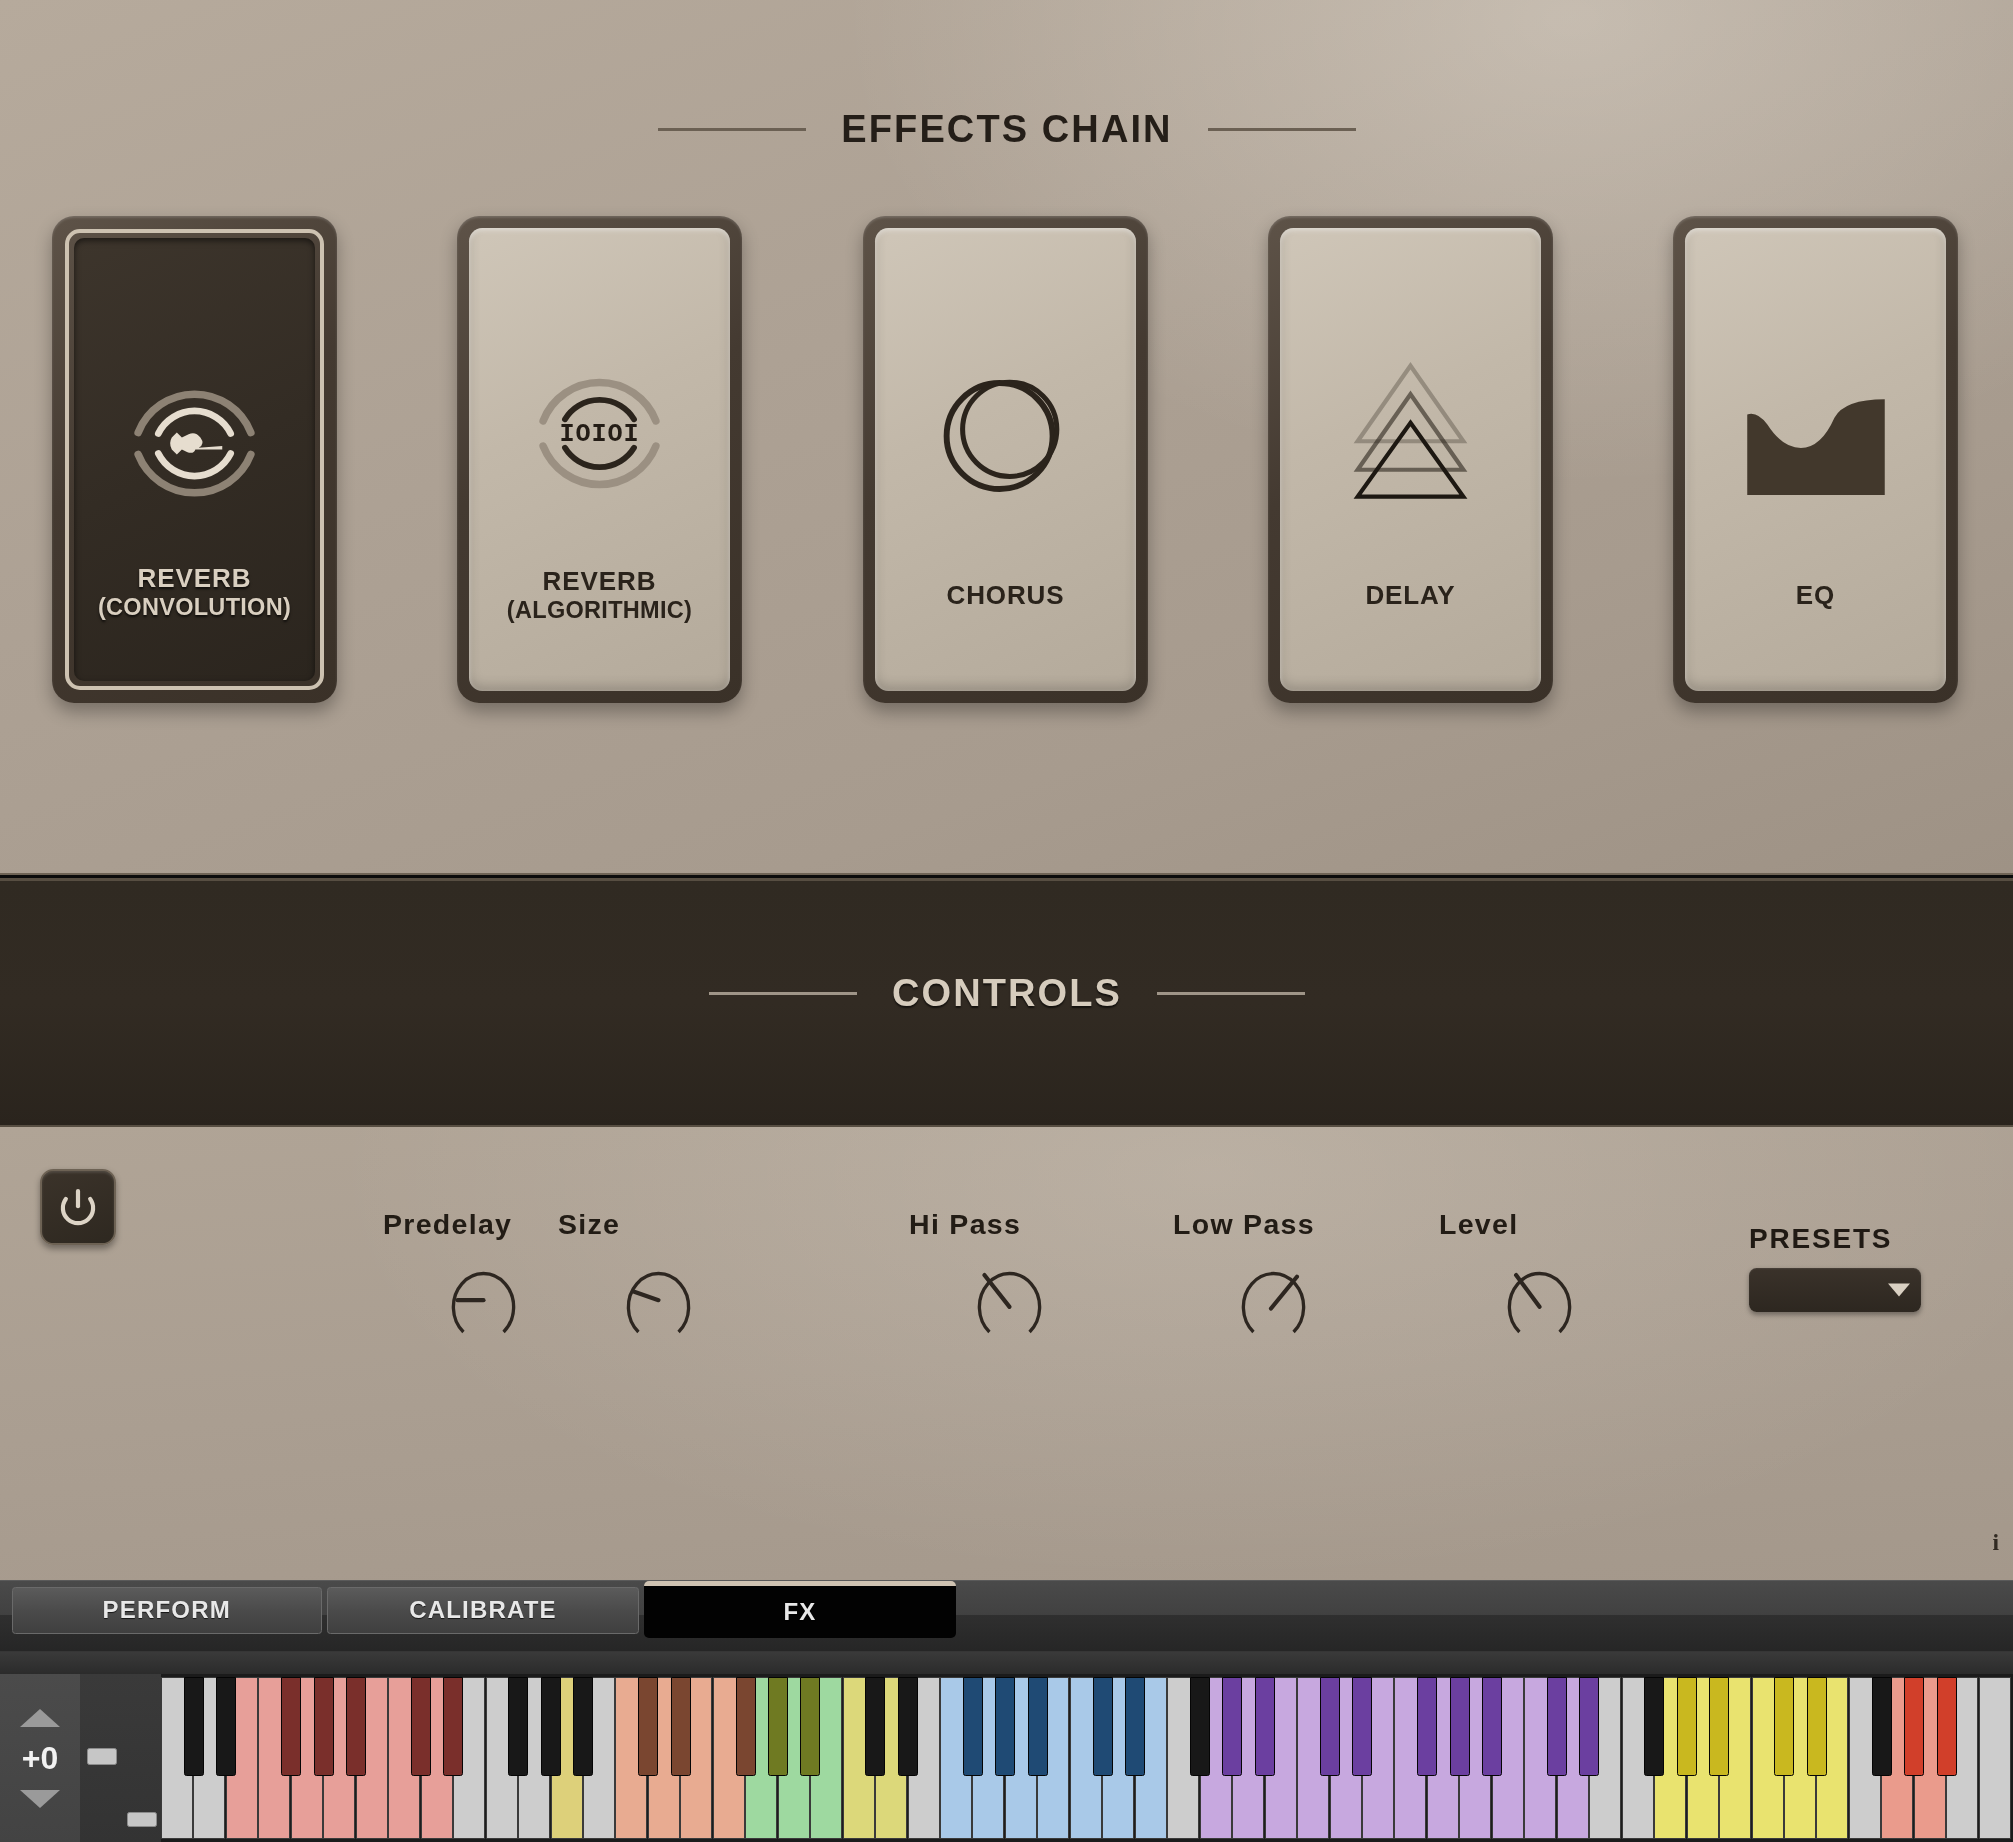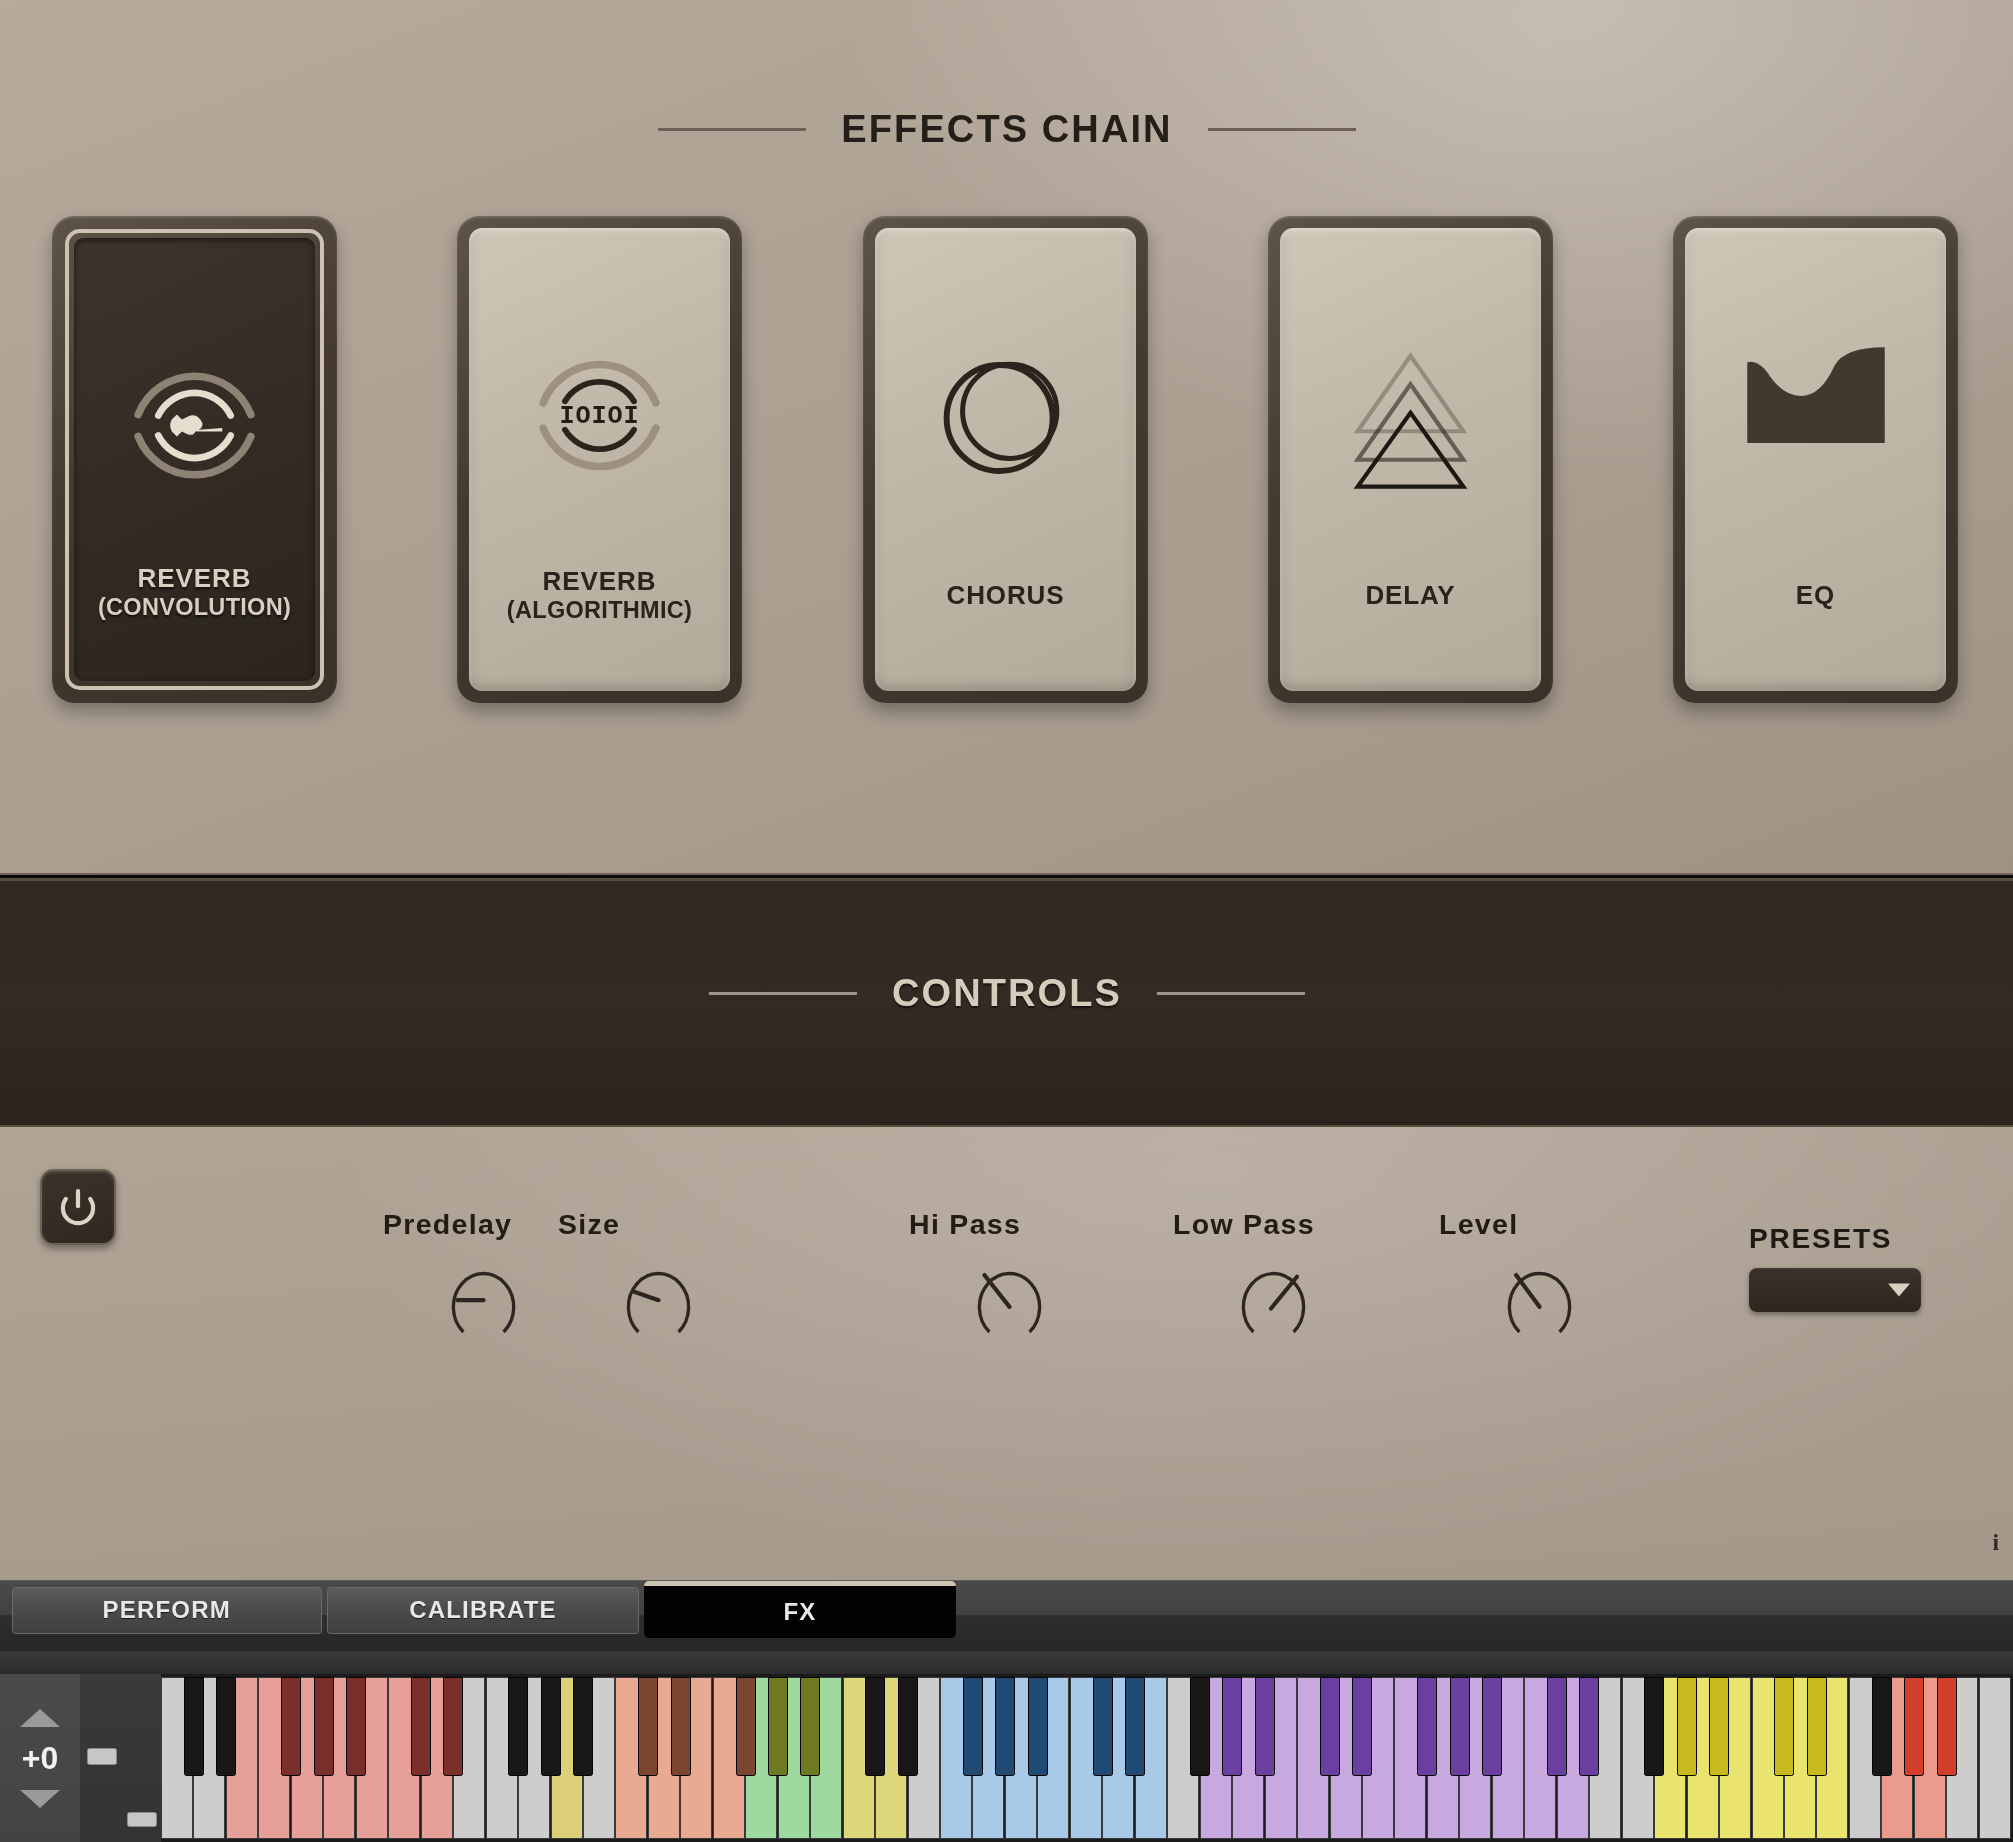--- a/index.html
+++ b/index.html
@@ -53,22 +53,22 @@
   .slot.active .ring {
     position: relative; width: 100%; height: 100%;
     border: 4.2px solid #cdc2b1; border-radius: 15px; padding: 5px;
   }
   .slot.active .inner {
     border-radius: 10px;
     background: linear-gradient(155deg, #3d352c 0%, #332c24 50%, #2b251e 100%);
     box-shadow: inset 0 2.5px 6.7px rgba(0,0,0,0.55);
   }
   .slot-icon {
-    position: absolute; left: 0; top: 116px; width: 100%; height: 151px;
-    display: flex; align-items: flex-start; justify-content: center;
+    position: absolute; left: 0; top: 126px; width: 100%; height: 151px;
+    display: flex; align-items: flex-end; justify-content: center;
   }
   .slot-label {
     position: absolute; left: 0; bottom: 67px; width: 100%;
     text-align: center;
     font-size: 26px; font-weight: 700; letter-spacing: 0.9px;
     color: #2a231b; line-height: 1.18;
   }
   .slot-label .sub { display: block; font-size: 23.5px; letter-spacing: 0.3px; }
   .slot.active .slot-label { color: #d9cfc0; bottom: 59px; text-shadow: 0 1.7px 2.5px rgba(0,0,0,0.7); }
   .slot-label.single { bottom: 81px; }

